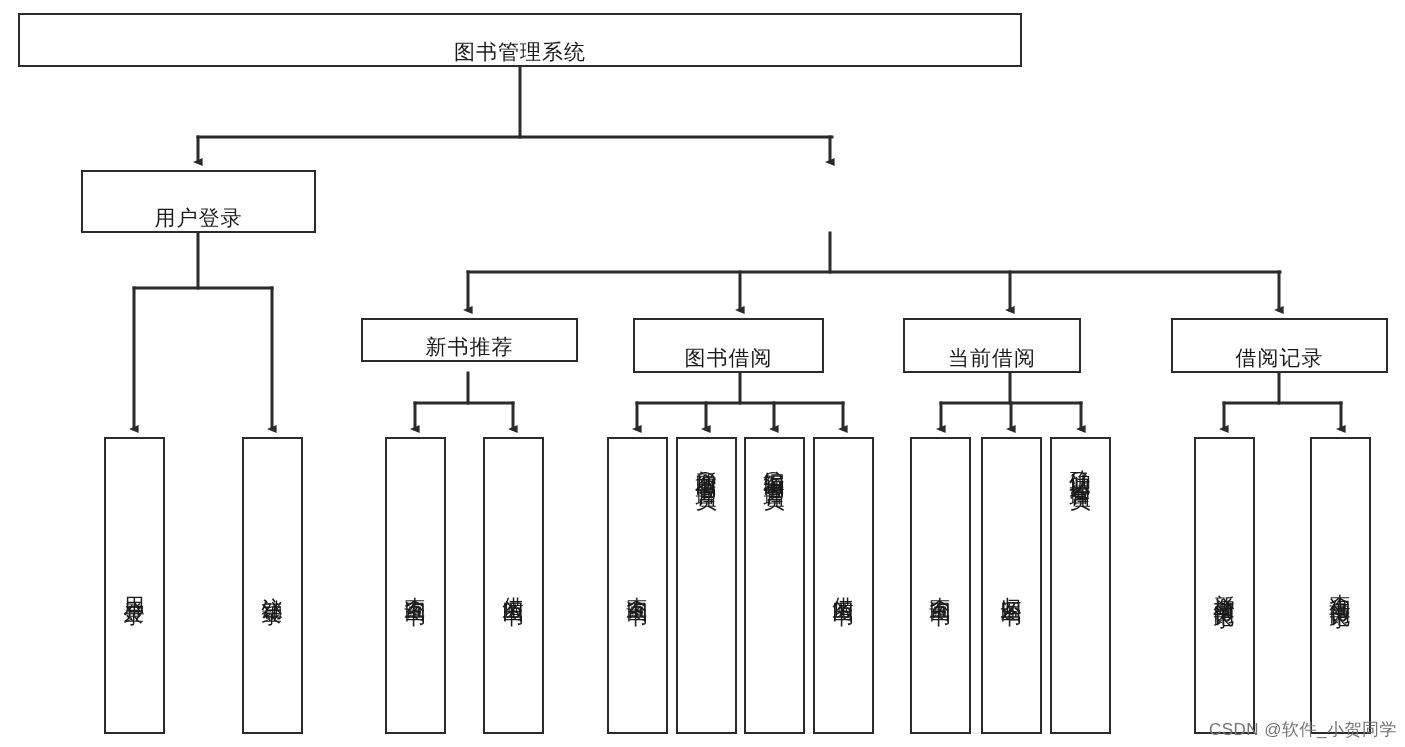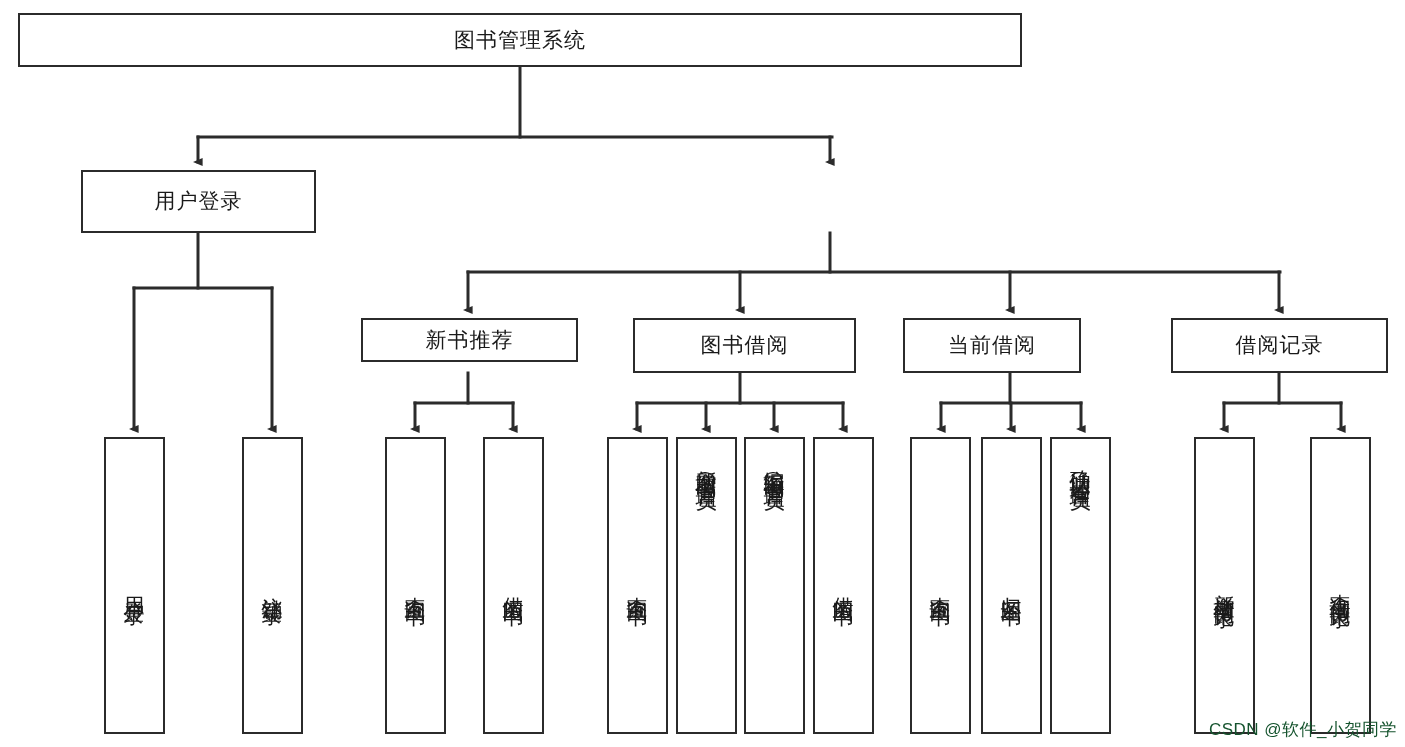--- a/index.html
+++ b/index.html
@@ -26,21 +26,21 @@
     width: 1405px;
     height: 747px;
     pointer-events: none;
   }
   .node {
     position: absolute;
     box-sizing: border-box;
     background: #ffffff;
     border: 2px solid #2b2b2b;
     display: flex;
-    align-items: center;
+    align-items: flex-end;
     justify-content: center;
     color: #1a1a1a;
     z-index: 2;
   }
   .node-label {
     display: block;
     text-align: center;
     line-height: 1.18;
     white-space: nowrap;
   }
@@ -67,21 +67,21 @@
   }
   .node.leaf.pad-mid {
     align-items: center;
     padding-top: 0;
   }
   .watermark {
     position: absolute;
     right: 8px;
     bottom: 6px;
     font-size: 17px;
-    color: #14532d;
+    color: #737373;
     letter-spacing: 0.5px;
     z-index: 5;
     white-space: nowrap;
   }
 </style>
 </head>
 <body>
 
 <div id="diagram-canvas">
 
@@ -139,21 +139,21 @@
     <span class="node-label">图书管理系统</span>
   </div>
 
   <div class="node horizontal" style="left:81px; top:170px; width:235px; height:63px;">
     <span class="node-label">用户登录</span>
   </div>
 
   <div class="node horizontal" style="left:361px; top:318px; width:217px; height:44px;">
     <span class="node-label">新书推荐</span>
   </div>
-  <div class="node horizontal" style="left:633px; top:318px; width:223px; height:55px;">
+  <div class="node horizontal" style="left:633px; top:318px; width:191px; height:55px;">
     <span class="node-label">图书借阅</span>
   </div>
   <div class="node horizontal" style="left:903px; top:318px; width:178px; height:55px;">
     <span class="node-label">当前借阅</span>
   </div>
   <div class="node horizontal" style="left:1171px; top:318px; width:217px; height:55px;">
     <span class="node-label">借阅记录</span>
   </div>
 
   <div class="node leaf pad-mid" style="left:104px; top:437px; width:61px; height:297px;">

